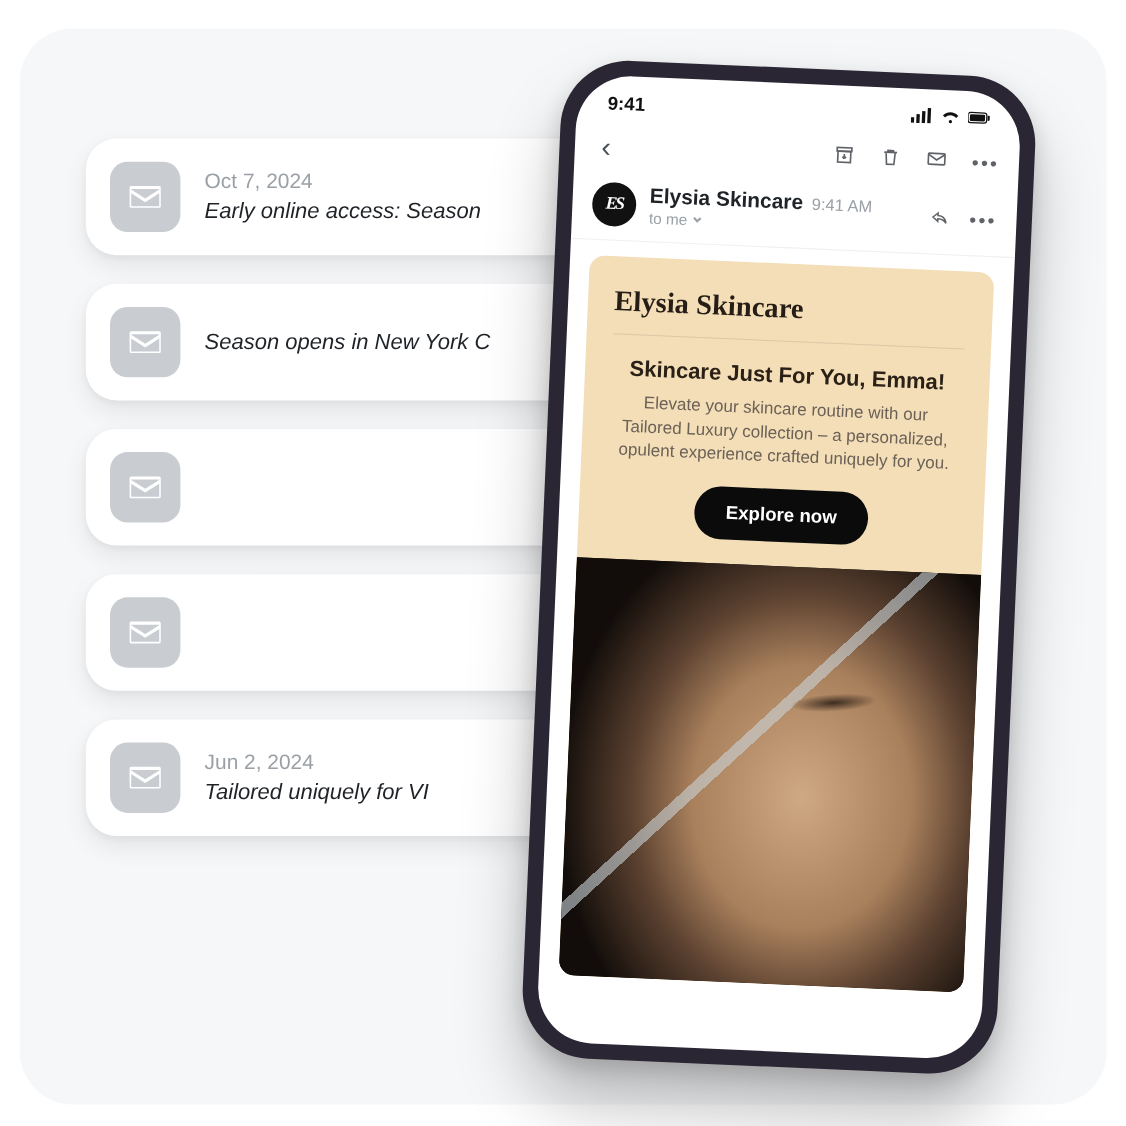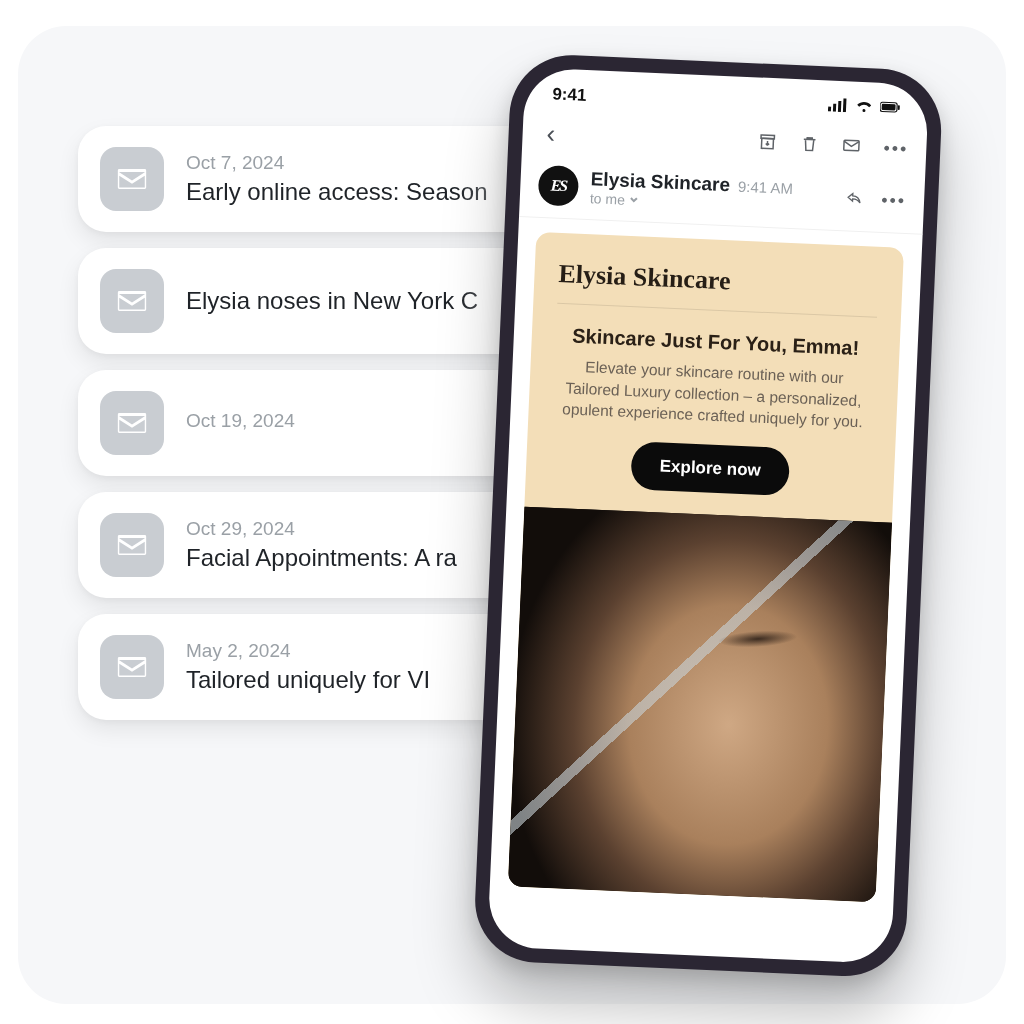--- a/index.html
+++ b/index.html
@@ -23,21 +23,21 @@
   }
 
   
   .email-list {
     position: absolute;
     left: 60px;
     top: 100px;
     width: 520px;
     display: flex;
     flex-direction: column;
-    gap: 16px;
+    gap: 26px;
   }
   .email-card {
     background: #ffffff;
     border-radius: 28px;
     box-shadow: 0 10px 22px rgba(0,0,0,.08), 0 2px 6px rgba(0,0,0,.04);
     padding: 18px 22px;
     display: flex;
     align-items: center;
     gap: 22px;
     height: 106px;
@@ -50,25 +50,26 @@
     border-radius: 16px;
     display: flex;
     align-items: center;
     justify-content: center;
   }
   .email-icon svg { width: 34px; height: 34px; fill: #ffffff; }
   .email-text { flex: 1; overflow: hidden; }
   .email-date { color: #9aa0a6; font-size: 19px; margin-bottom: 4px; }
   .email-subject {
     color: #1f2328;
-    font-size: 24px;
+    font-size: 20px;
     font-weight: 450;
     white-space: nowrap;
     overflow: hidden;
     mask-image: linear-gradient(to right, #000 70%, transparent 100%);
+    font-style: italic;
     -webkit-mask-image: linear-gradient(to right, #000 70%, transparent 100%);
   }
 
   
   .phone {
     position: absolute;
     left: 490px;
     top: 36px;
     width: 432px;
     height: 908px;
@@ -223,55 +224,50 @@
       </div>
     </div>
 
     <div class="email-card">
       <div class="email-icon">
         <svg viewBox="0 0 24 24">
             <path d="M3 5h18a1 1 0 0 1 1 1v12a1 1 0 0 1-1 1H3a1 1 0 0 1-1-1V6a1 1 0 0 1 1-1zm0 2v.3l9 5.7 9-5.7V7H3zm18 2.7-9 5.7-9-5.7V18h18V9.7z"></path>
           </svg>
       </div>
       <div class="email-text">
-        <div class="email-subject">Elysia noses in New York C</div>
+        <div class="email-subject">Season opens in New York C</div>
       </div>
     </div>
 
     <div class="email-card">
       <div class="email-icon">
         <svg viewBox="0 0 24 24">
             <path d="M3 5h18a1 1 0 0 1 1 1v12a1 1 0 0 1-1 1H3a1 1 0 0 1-1-1V6a1 1 0 0 1 1-1zm0 2v.3l9 5.7 9-5.7V7H3zm18 2.7-9 5.7-9-5.7V18h18V9.7z"></path>
           </svg>
       </div>
       <div class="email-text">
-        <div class="email-date">Oct 19, 2024</div>
+      </div>
+    </div>
+
+    <div class="email-card">
+      <div class="email-icon">
+        <svg viewBox="0 0 24 24">
+            <path d="M3 5h18a1 1 0 0 1 1 1v12a1 1 0 0 1-1 1H3a1 1 0 0 1-1-1V6a1 1 0 0 1 1-1zm0 2v.3l9 5.7 9-5.7V7H3zm18 2.7-9 5.7-9-5.7V18h18V9.7z"></path>
+          </svg>
       </div>
     </div>
 
     <div class="email-card">
       <div class="email-icon">
         <svg viewBox="0 0 24 24">
             <path d="M3 5h18a1 1 0 0 1 1 1v12a1 1 0 0 1-1 1H3a1 1 0 0 1-1-1V6a1 1 0 0 1 1-1zm0 2v.3l9 5.7 9-5.7V7H3zm18 2.7-9 5.7-9-5.7V18h18V9.7z"></path>
           </svg>
       </div>
       <div class="email-text">
-        <div class="email-date">Oct 29, 2024</div>
-        <div class="email-subject">Facial Appointments: A ra</div>
-      </div>
-    </div>
-
-    <div class="email-card">
-      <div class="email-icon">
-        <svg viewBox="0 0 24 24">
-            <path d="M3 5h18a1 1 0 0 1 1 1v12a1 1 0 0 1-1 1H3a1 1 0 0 1-1-1V6a1 1 0 0 1 1-1zm0 2v.3l9 5.7 9-5.7V7H3zm18 2.7-9 5.7-9-5.7V18h18V9.7z"></path>
-          </svg>
-      </div>
-      <div class="email-text">
-        <div class="email-date">May 2, 2024</div>
+        <div class="email-date">Jun 2, 2024</div>
         <div class="email-subject">Tailored uniquely for VI</div>
       </div>
     </div>
 
   </div>
 
   <div class="phone">
     <div class="phone-screen">
 
       <div class="statusbar">

